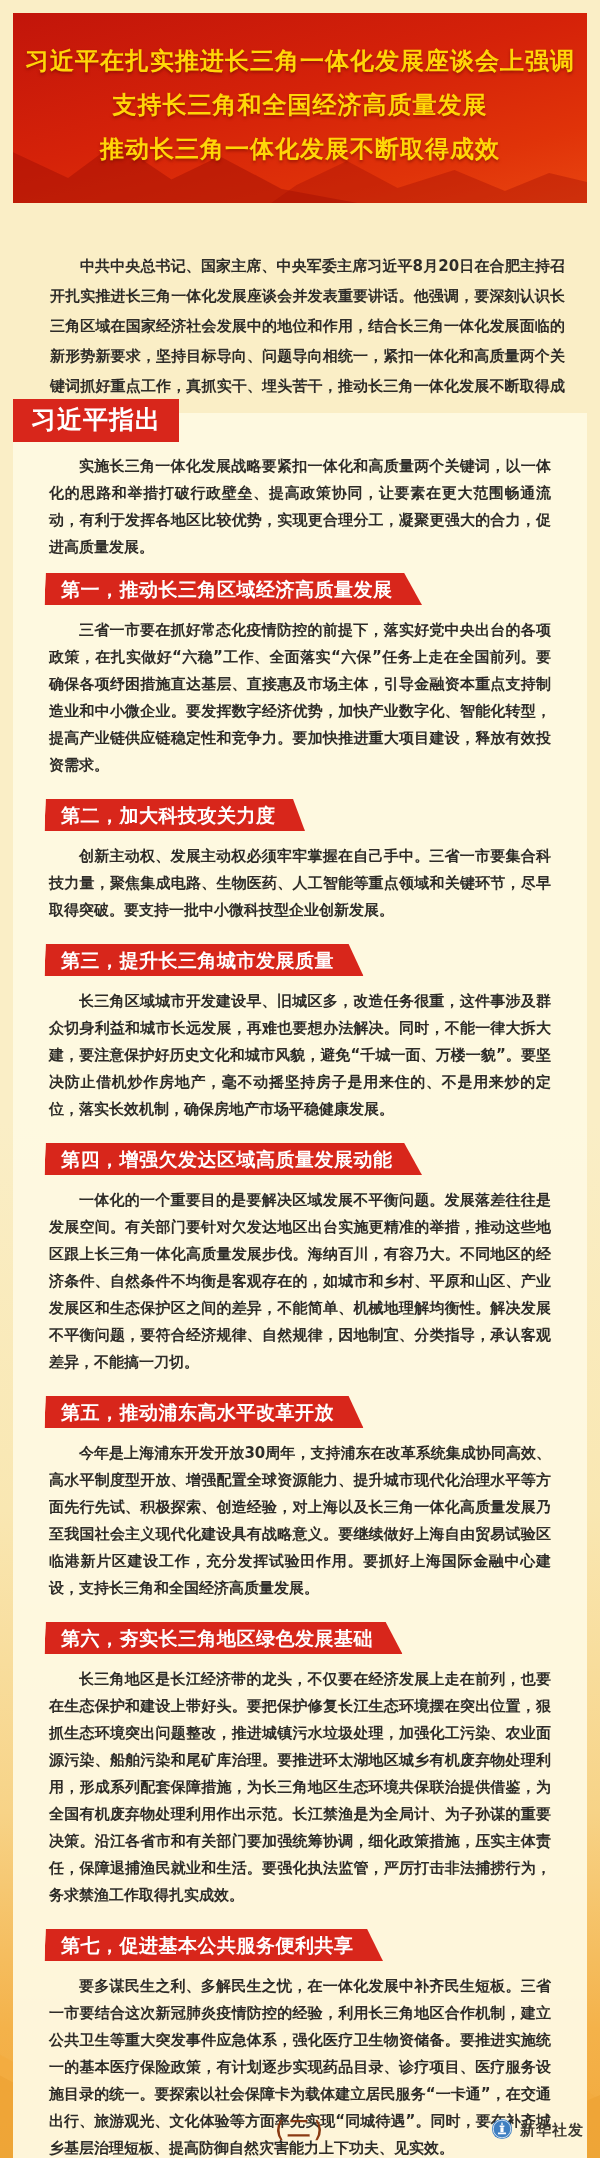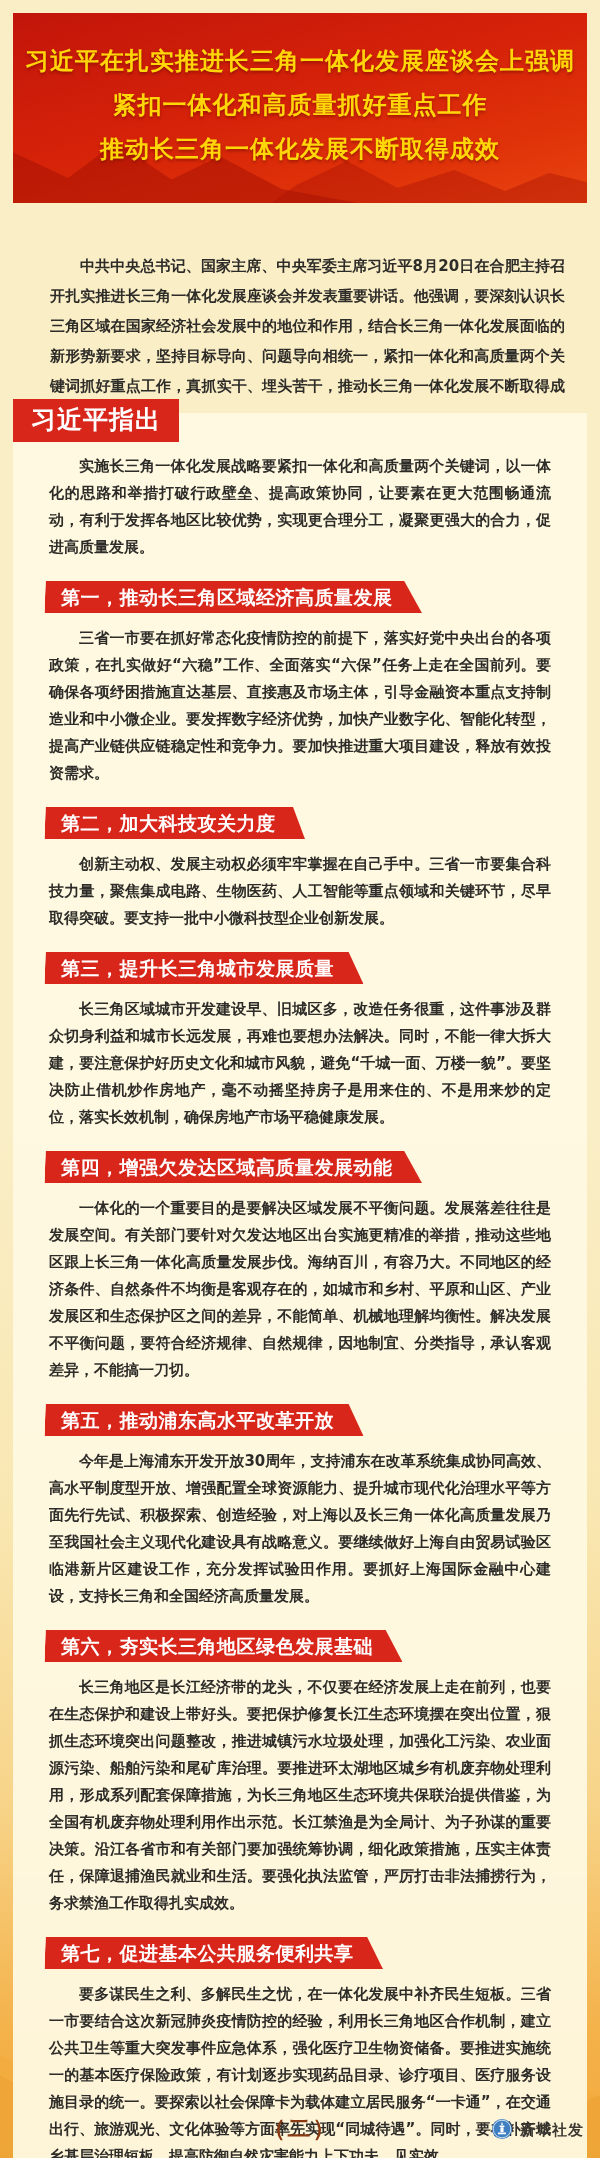--- a/index.html
+++ b/index.html
@@ -28,21 +28,21 @@
     padding:48px 22px 0 37px;}
   .para{margin:0;color:#2e2c28;font-size:15px;line-height:27px;font-weight:600;
     text-indent:2em;text-align:justify;}
   .intro .para{line-height:30px;}
   
   .speaker-badge{position:absolute;left:13px;top:399px;z-index:3;display:inline-block;
     background:#d8261b;color:#ffffff;font-size:25px;font-weight:700;
     padding:4px 18px 6px;letter-spacing:1px;white-space:nowrap;}
   .panel{position:absolute;left:13px;top:413px;width:574px;box-sizing:border-box;
     background:rgba(254,249,225,.95);padding:40px 36px 18px;}
-  .lead-para{margin:0 0 8px 0;}
+  .lead-para{margin:0 0 0 0;}
   .section{margin:0;}
   .sec-badge{display:inline-block;position:relative;background:#d8261b;color:#fff;
     font-size:19px;font-weight:700;line-height:30px;margin:12px 0 10px -4px;
     padding:1px 30px 1px 16px;white-space:nowrap;letter-spacing:.5px;
     clip-path:polygon(0 0,95% 0,100% 100%,0 100%);transform:skewX(-2deg);
     box-shadow:2px 3px 0 rgba(160,30,10,.25);}
   .sec-badge > span{display:inline-block;transform:skewX(2deg);}
   .sec-body{margin:2px 0 8px 0;}
   
   .footer-num{position:absolute;left:0;width:600px;bottom:14px;text-align:center;
@@ -57,21 +57,21 @@
 <div class="page">
 
   <div class="mtn mtn1"></div>
   <div class="mtn mtn2"></div>
 
   <div class="header">
     <div class="hm hm1"></div>
     <div class="hm hm2"></div>
     <div class="header-titles">
       <div class="title-line">习近平在扎实推进长三角一体化发展座谈会上强调</div>
-      <div class="title-line">紧扣一体化和高质量抓好重点工作</div>
+      <div class="title-line">支持长三角和全国经济高质量发展</div>
       <div class="title-line">推动长三角一体化发展不断取得成效</div>
     </div>
   </div>
 
   <div class="intro">
     <p class="para">中共中央总书记、国家主席、中央军委主席习近平8月20日在合肥主持召开扎实推进长三角一体化发展座谈会并发表重要讲话。他强调，要深刻认识长三角区域在国家经济社会发展中的地位和作用，结合长三角一体化发展面临的新形势新要求，坚持目标导向、问题导向相统一，紧扣一体化和高质量两个关键词抓好重点工作，真抓实干、埋头苦干，推动长三角一体化发展不断取得成效。</p>
   </div>
 
   <div class="speaker-badge">习近平指出</div>
 

